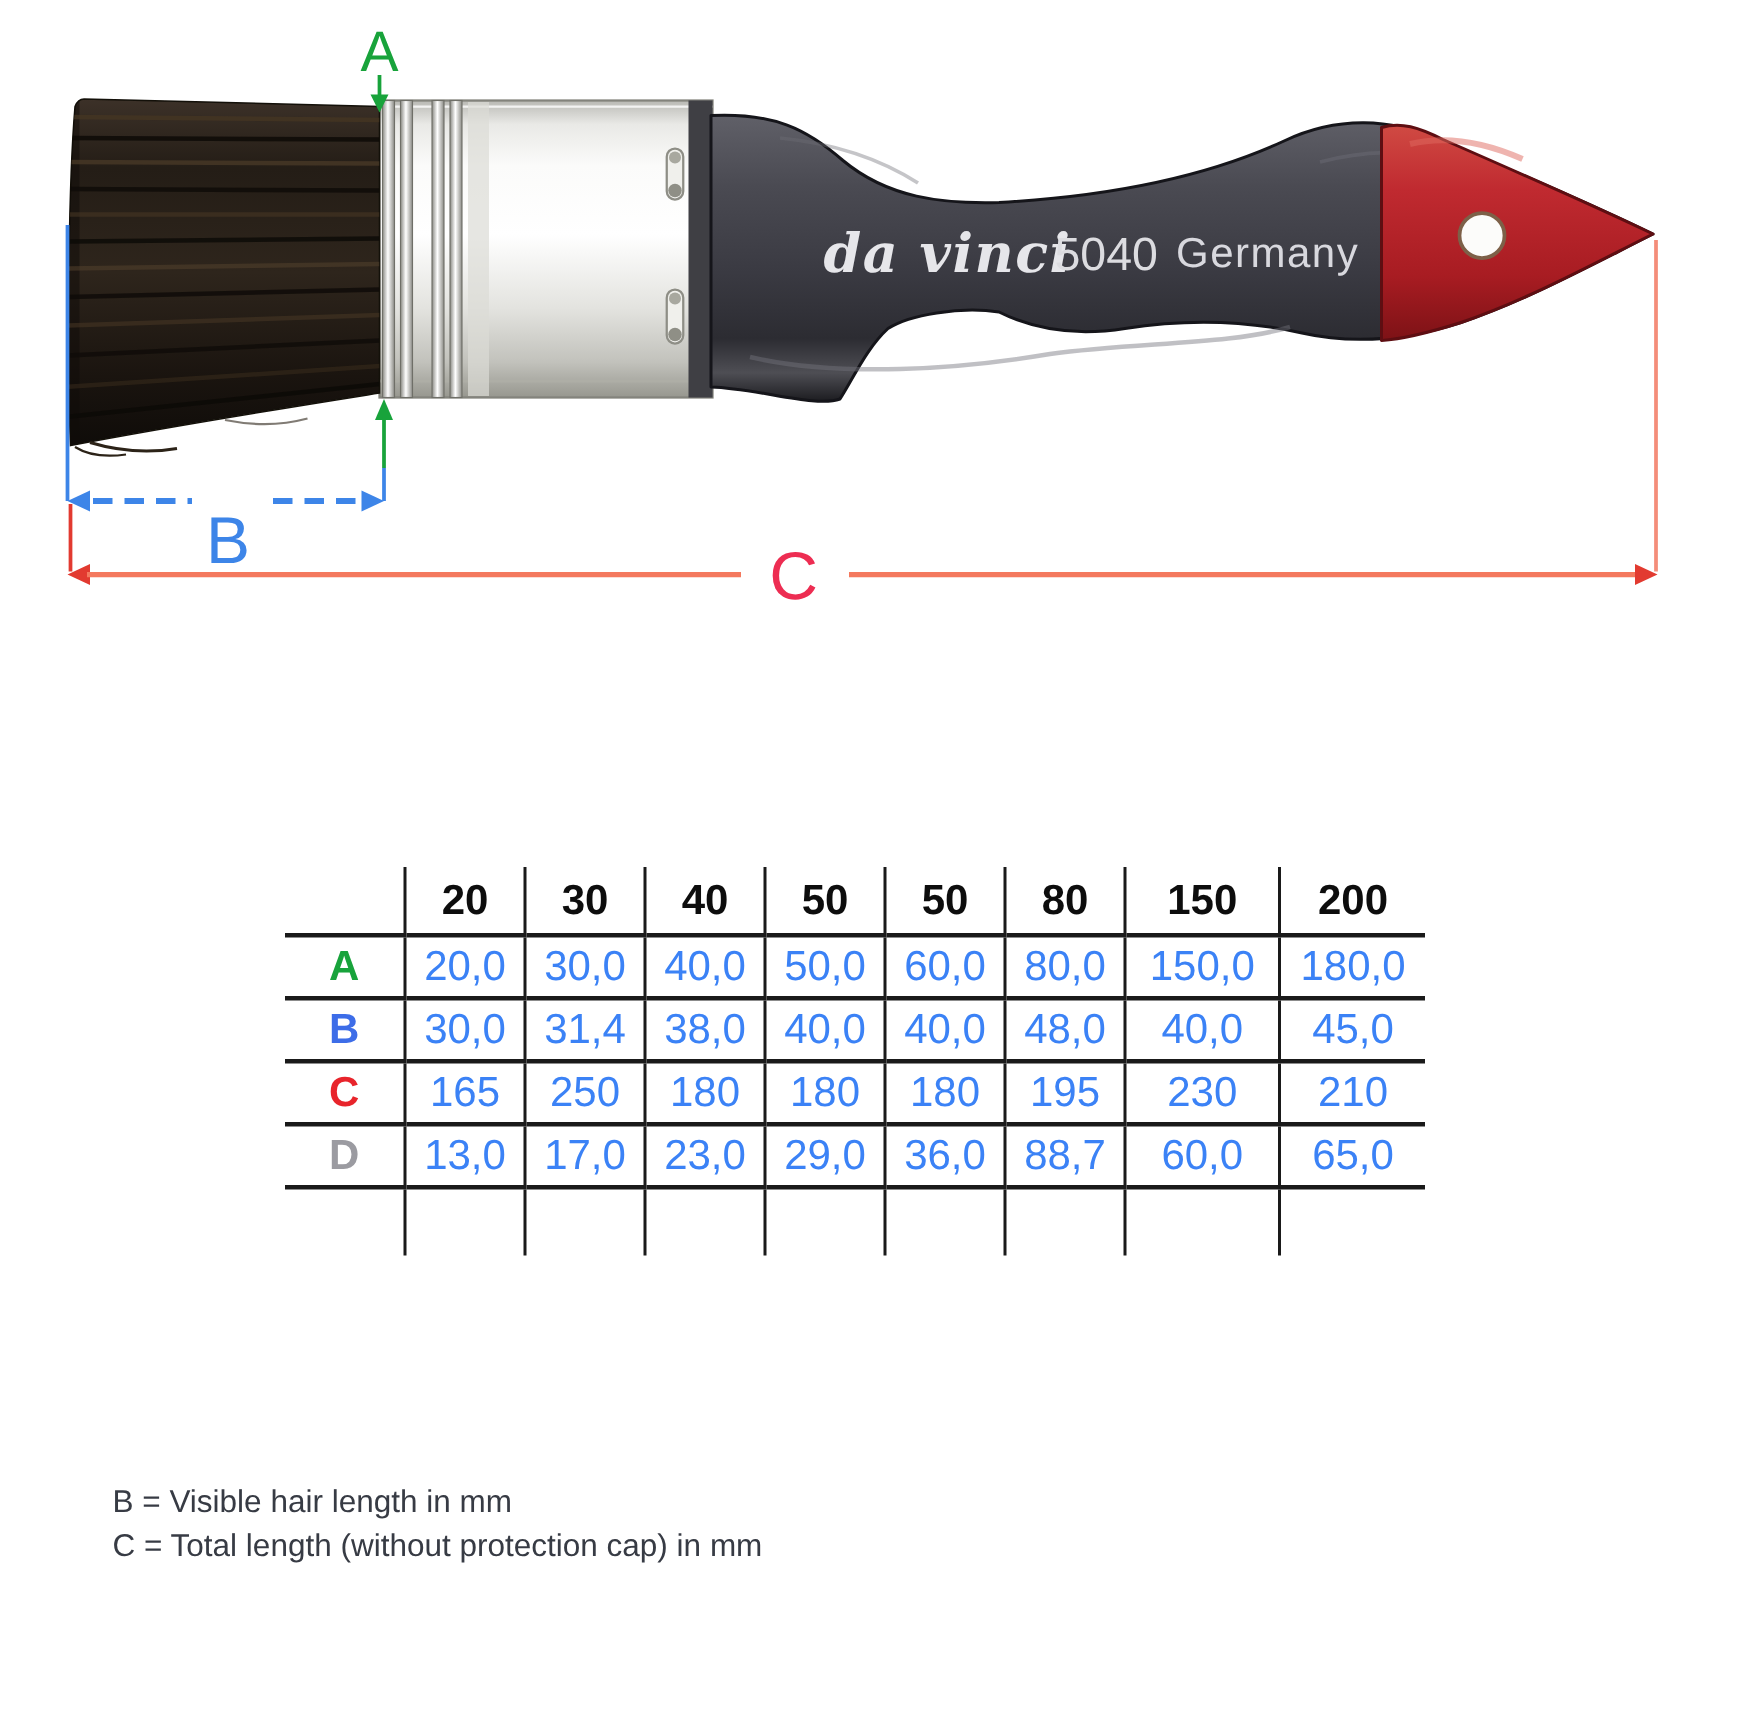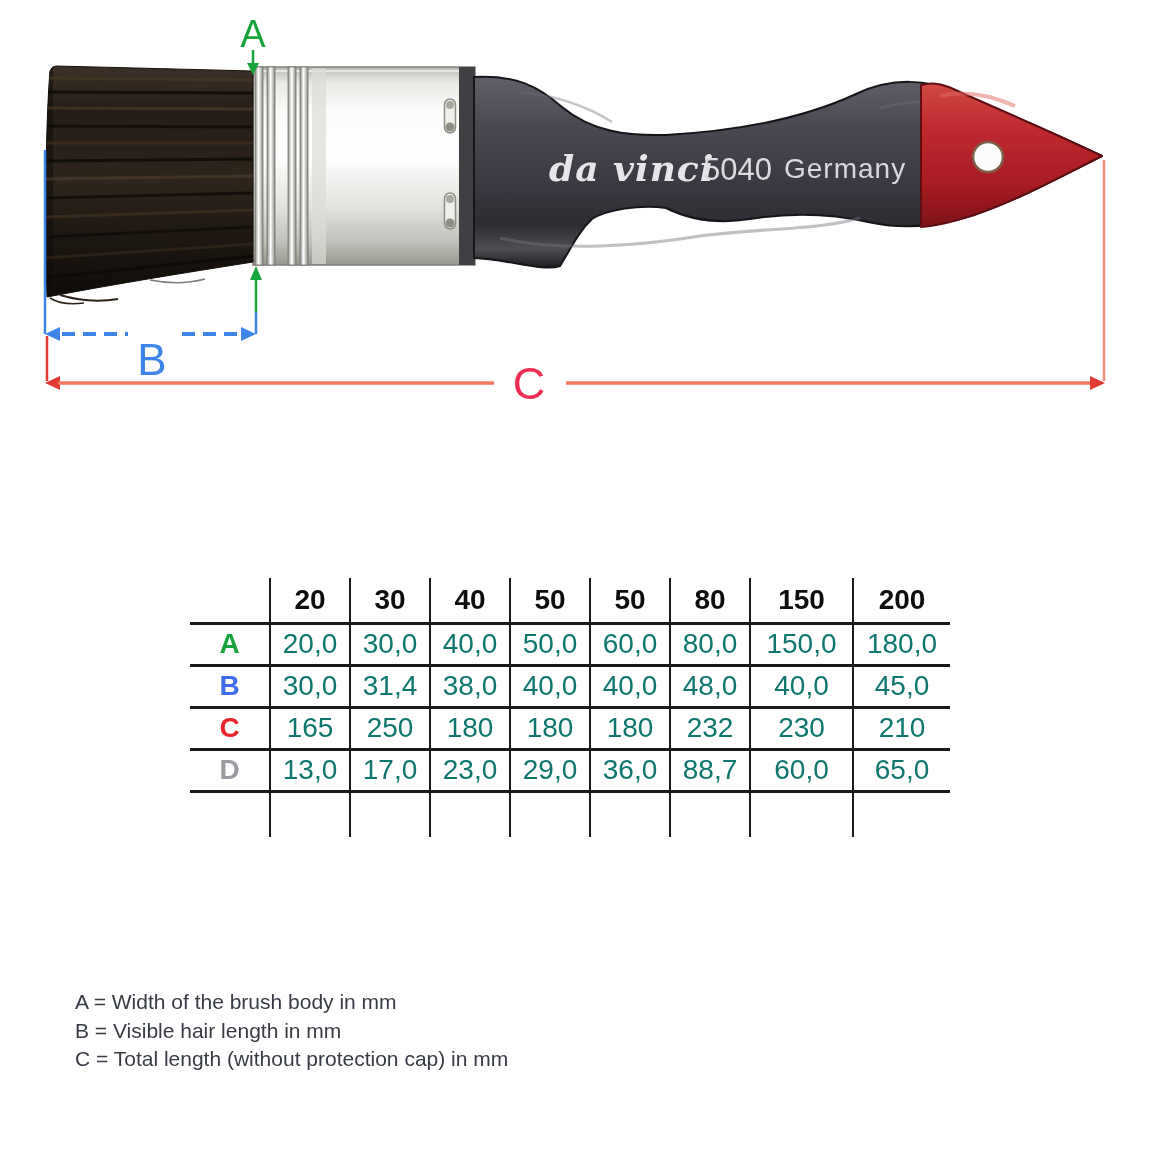--- a/index.html
+++ b/index.html
@@ -12,21 +12,21 @@
 
   
   .table-wrap { position:absolute; left:190px; top:578px; }
   table.sizes { border-collapse:collapse; table-layout:fixed; }
   table.sizes th, table.sizes td {
     border-left:2px solid #1a1a1a; padding:0; text-align:center; vertical-align:middle;
     font-family:"Liberation Sans", sans-serif; font-size:28px; height:42px;
   }
   table.sizes .c0 { border-left:none; }
   table.sizes thead th { border-bottom:3px solid #1a1a1a; font-weight:700; color:#0d0d0d; height:45px; }
-  table.sizes tbody th, table.sizes tbody td { border-bottom:3px solid #1a1a1a; color:#0f766e; }
+  table.sizes tbody th, table.sizes tbody td { border-bottom:3px solid #1a1a1a; color:#3b82f6; }
   table.sizes tbody th.rowlabel { font-weight:700; }
   table.sizes tr.empty td { border-bottom:none; height:46px; }
 
   
   .notes {
     position:absolute; left:75px; top:931px; color:#373b44;
     font-size:21px; line-height:28.6px; white-space:pre-wrap;
   }
 </style>
 </head>
@@ -224,21 +224,21 @@
             <td>40,0</td>
             <td>45,0</td>
           </tr>
           <tr>
             <th class="c0 rowlabel" style="color: rgb(232, 36, 43);">C</th>
             <td>165</td>
             <td>250</td>
             <td>180</td>
             <td>180</td>
             <td>180</td>
-            <td>232</td>
+            <td>195</td>
             <td>230</td>
             <td>210</td>
           </tr>
           <tr>
             <th class="c0 rowlabel" style="color: rgb(155, 155, 161);">D</th>
             <td>13,0</td>
             <td>17,0</td>
             <td>23,0</td>
             <td>29,0</td>
             <td>36,0</td>
@@ -255,17 +255,17 @@
             <td></td>
             <td></td>
             <td></td>
             <td></td>
           </tr>
         </tbody>
       </table>
   </div>
 
   <div class="notes">
-    <div><div>A = Width of the brush body in mm</div><div>B = Visible hair length in mm</div><div>C = Total length (without protection cap) in mm</div></div>
+    <div><div>B = Visible hair length in mm</div><div>C = Total length (without protection cap) in mm</div></div>
     
   </div>
 
 </div>
 
 </body></html>

